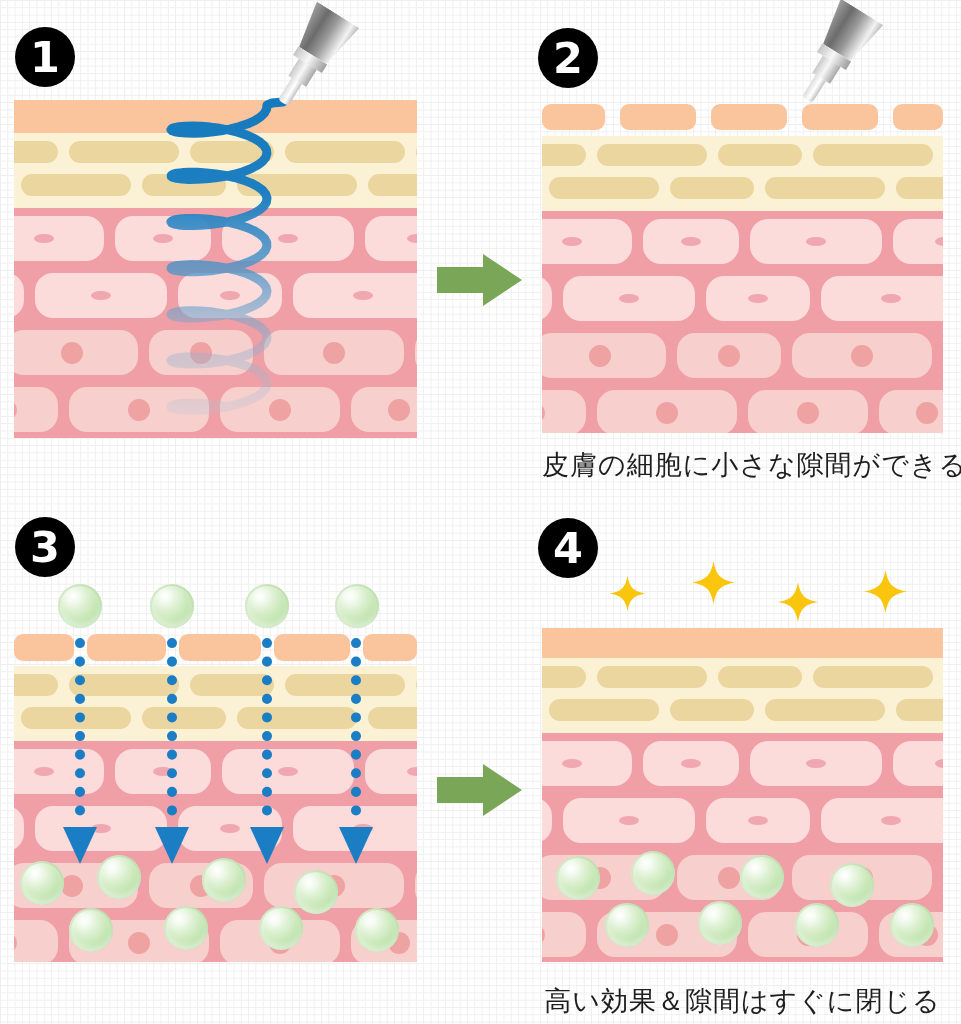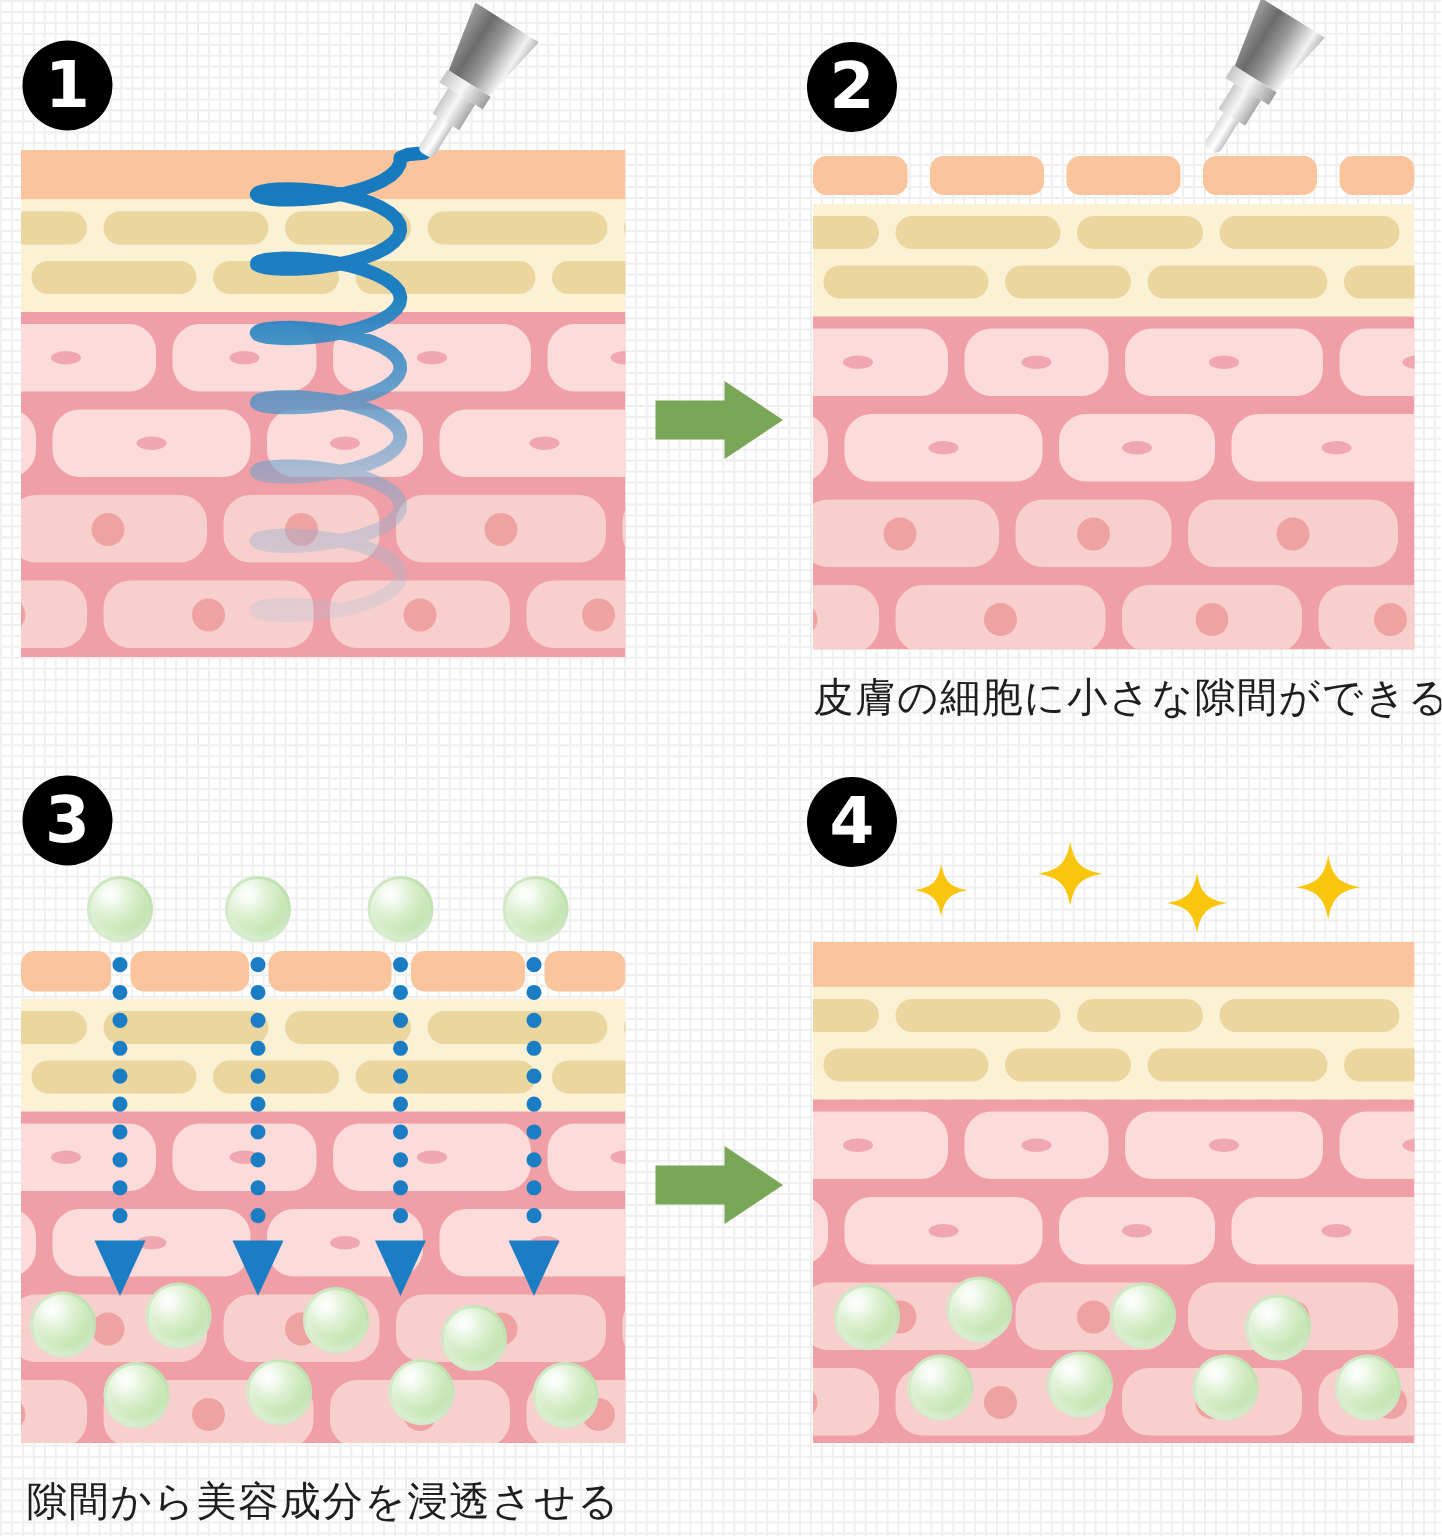--- a/index.html
+++ b/index.html
@@ -58,21 +58,21 @@
       <span>2</span>
     </div>
   <div class="badge" style="left:15px;top:517px;">
       <span>3</span>
     </div>
   <div class="badge" style="left:538px;top:518px;">
       <span>4</span>
     </div>
 
   <div class="caption" style="left:542px;top:447px;width:401px;">皮膚の細胞に小さな隙間ができる</div>
-  <div class="caption" style="left:14px;top:983px;width:403px;">隙間から美容成分を浸透させる</div>
+  <div class="caption" style="left:542px;top:983px;width:401px;">高い効果＆隙間はすぐに閉じる</div>
 
 <div class="skin" style="left: 14px; top: 100px; width: 403px; height: 338px;">
       <div class="layer" style="top: 0px; height: 33px; background: rgb(250, 196, 157);"></div>
       <div class="layer" style="top: 33px; height: 75px; background: rgb(251, 242, 214);"></div>
       <div class="brick" style="left: -48px; top: 41px; width: 92px; background: rgb(234, 214, 158);"></div>
       <div class="brick" style="left: 55px; top: 41px; width: 110px; background: rgb(234, 214, 158);"></div>
       <div class="brick" style="left: 176px; top: 41px; width: 84px; background: rgb(234, 214, 158);"></div>
       <div class="brick" style="left: 271px; top: 41px; width: 120px; background: rgb(234, 214, 158);"></div>
       <div class="brick" style="left: 402px; top: 41px; width: 100px; background: rgb(234, 214, 158);"></div>
       <div class="brick" style="left: 7px; top: 74px; width: 110px; background: rgb(234, 214, 158);"></div>

